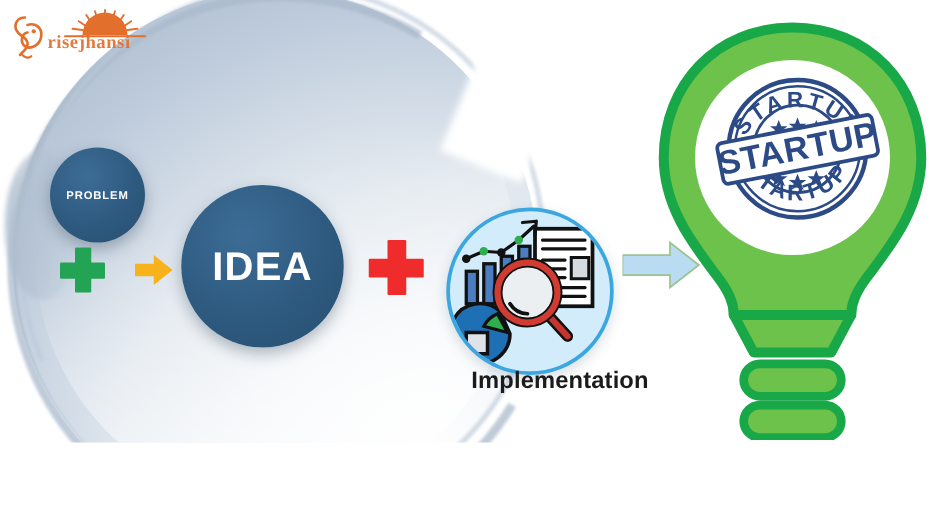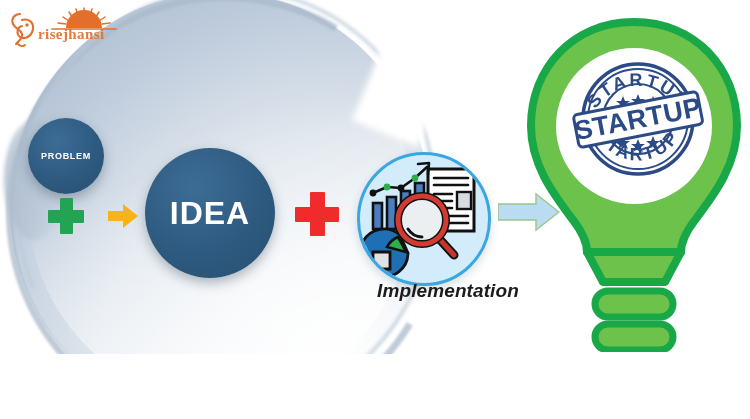--- a/index.html
+++ b/index.html
@@ -78,21 +78,21 @@
   }
 
   
   .node{
     position:absolute;border-radius:50%;
     background:radial-gradient(circle at 38% 30%, #3c6c95 0%, #2e5a80 55%, #27506f 100%);
     box-shadow:0 5px 12px rgba(40,60,80,.35);
     display:flex;align-items:center;justify-content:center;
     color:#ffffff;text-align:center;
   }
-  .node-problem{left:28px;top:118px;width:76px;height:76px;text-align:center;}
+  .node-problem{left:40px;top:118px;width:76px;height:76px;text-align:center;}
   .node-solution{left:28px;top:228px;width:76px;height:76px;}
   .node-problem .lbl,.node-solution .lbl{
     font-size:9px;font-weight:bold;letter-spacing:.7px;
   }
   .node-idea{
     left:145px;top:148px;width:130px;height:130px;
   }
   .node-idea .lbl{
     font-size:32px;font-weight:bold;letter-spacing:1px;
   }
@@ -106,21 +106,21 @@
   .plus-red{left:295px;top:192px;width:44px;height:44px;}
   .plus-red .h{left:0;top:15px;width:44px;height:15px;background:#ef2b2b;}
   .plus-red .v{left:15px;top:0;width:15px;height:44px;background:#ef2b2b;}
 
   
   .arrow-yellow{position:absolute;left:108px;top:202px;width:30px;height:28px;}
   
   .arrow-blue{position:absolute;left:498px;top:190px;width:62px;height:44px;}
 
   
-  .impl-wrap{position:absolute;left:357px;top:152px;width:186px;height:160px;font-style:italic;}
+  .impl-wrap{position:absolute;left:357px;top:166px;width:186px;height:160px;}
   .impl-circle{
     position:absolute;left:0;top:0;width:128px;height:128px;border-radius:50%;
     background:#d3ecfb;
     border:3px solid #3aa7e0;
     box-shadow:0 4px 10px rgba(40,70,100,.18);
     overflow:hidden;
   }
   .impl-icon{position:absolute;left:0;top:0;width:128px;height:128px;}
   .impl-label{
     position:absolute;left:-9px;top:128px;width:200px;

